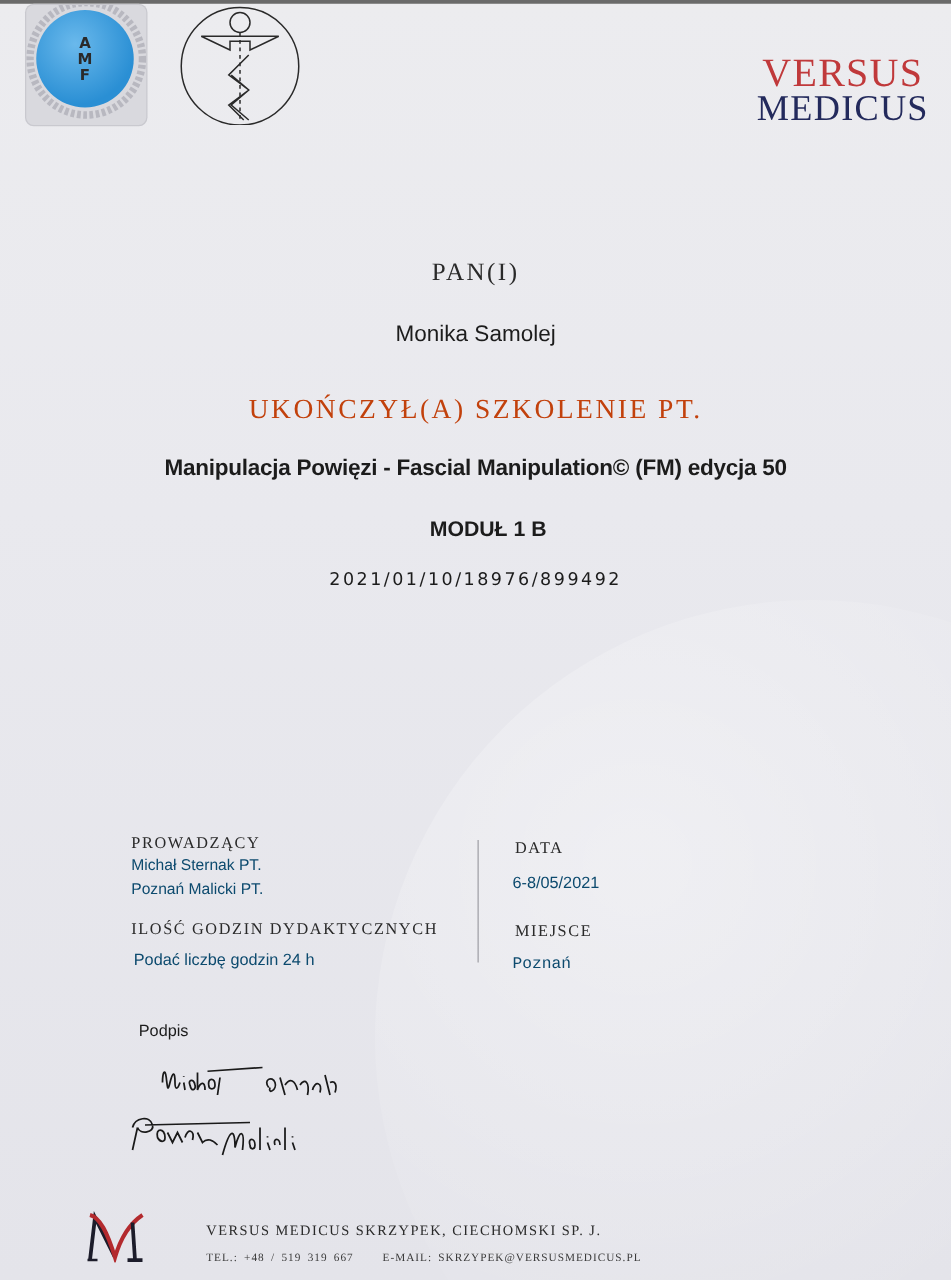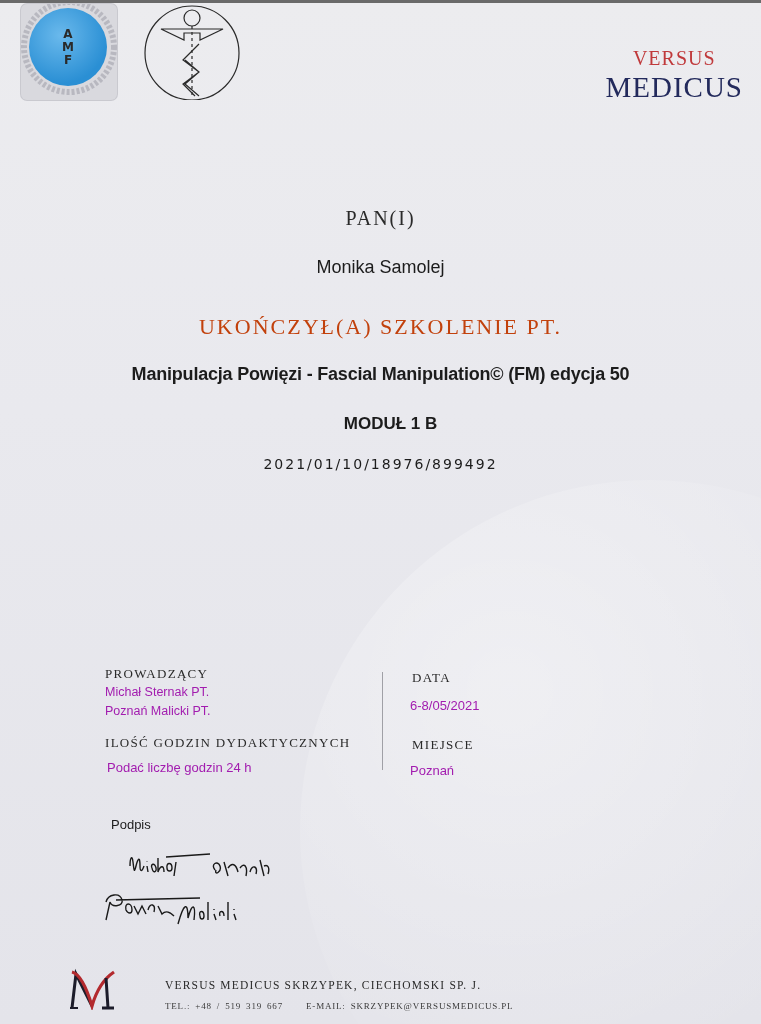--- a/index.html
+++ b/index.html
@@ -20,32 +20,32 @@
       background: #d9d9de; border-radius: 6px; box-shadow: 0 0 0 1px #c9c9cf;
     }
     .amf-circle {
       position: absolute; left: 8px; top: 4px; width: 78px; height: 78px; border-radius: 50%;
       background: radial-gradient(circle at 40% 35%, #6ab9ec, #2a8fd4 70%);
       display: flex; flex-direction: column; align-items: center; justify-content: center;
       font-family: "DejaVu Sans", sans-serif; font-weight: bold; color: #2a2a2a; font-size: 12px; line-height: 13px;
     }
     .caduceus { position: absolute; left: 143px; top: 4px; width: 98px; height: 96px; }
     .brand { position: absolute; right: 18px; top: 44px; text-align: center; font-family: "Liberation Serif", serif; }
-    .brand .versus { color: #c0393b; font-size: 20px; letter-spacing: 1px; line-height: 28px; }
+    .brand .versus { color: #c0393b; font-size: 32px; letter-spacing: 1px; line-height: 28px; }
     .brand .medicus { color: #232a5c; font-size: 29px; letter-spacing: 1px; line-height: 30px; }
     .center { position: absolute; left: 0; width: 761px; text-align: center; }
     .serif-caps { font-family: "Liberation Serif", serif; letter-spacing: 2px; }
     #pan { top: 207px; font-size: 20px; color: #2a2a2a; }
     #name { top: 257px; font-size: 18px; }
     #completed { top: 314px; font-size: 22px; color: #c2410c; }
     #course { top: 364px; font-size: 18px; font-weight: bold; letter-spacing: -0.2px; }
     #module { top: 414px; font-size: 17px; font-weight: bold; padding-left: 10px; }
     #certno { top: 456px; font-size: 14px; letter-spacing: 2px; font-family: "DejaVu Sans", sans-serif; }
     .label { position: absolute; font-family: "Liberation Serif", serif; font-size: 13px; letter-spacing: 1.3px; color: #2a2a2a; }
-    .value { position: absolute; font-size: 12.5px; color: #a21caf; }
+    .value { position: absolute; font-size: 12.5px; color: #0c4a6e; }
     .divider { position: absolute; left: 382px; top: 672px; width: 1px; height: 98px; background: #a0a0a6; }
     .sign-label { position: absolute; left: 111px; top: 817px; font-size: 13px; }
     .signatures { position: absolute; left: 100px; top: 840px; width: 240px; height: 100px; }
     .footer-logo { position: absolute; left: 66px; top: 968px; width: 52px; height: 42px; }
     .footer-name { position: absolute; left: 165px; top: 979px; font-family: "Liberation Serif", serif; font-size: 11.5px; letter-spacing: 1.2px; color: #2a2a2a; }
     .footer-contact { position: absolute; left: 165px; top: 1001px; font-family: "Liberation Serif", serif; font-size: 9px; letter-spacing: 0.8px; color: #3a3a3a; word-spacing: 2px; }
     .footer-contact span + span { margin-left: 18px; }
   </style>
 </head>
 <body>
@@ -89,21 +89,21 @@
   <div class="value" style="left:105px;top:685px;">Michał Sternak PT.</div>
   <div class="value" style="left:105px;top:704px;">Poznań Malicki PT.</div>
   <div class="label" style="left:105px;top:735px;">ILOŚĆ GODZIN DYDAKTYCZNYCH</div>
   <div class="value" style="left:107px;top:760px;font-size:13px;">Podać liczbę godzin 24 h</div>
 
   <div class="divider"></div>
 
   <div class="label" style="left:412px;top:670px;">DATA</div>
   <div class="value" style="left:410px;top:698px;font-size:13px;">6-8/05/2021</div>
   <div class="label" style="left:412px;top:737px;">MIEJSCE</div>
-  <div class="value" style="left:410px;top:763px;font-size:13px;">Poznań</div>
+  <div class="value" style="left:410px;top:763px;font-size:13px;font-family:Liberation Mono, monospace;">Poznań</div>
 
   <div class="sign-label">Podpis</div>
   <svg class="signatures" viewBox="0 0 240 100">
     <path d="M30 26 C30 18 32 14 33 22 C34 30 34 34 36 26 C38 18 40 16 40 26 C40 32 42 32 44 26 M47 26 L48 32 M47 21 L47 21.5 M52 28 C50 24 55 22 56 28 C57 32 53 34 52 28 M58 18 L58 32 C60 26 64 24 64 32 M67 28 C66 22 72 22 72 28 C72 32 67 32 67 28 M76 22 L74 36 M66 17 L110 14" fill="none" stroke="#1a1a1a" stroke-width="1.4"></path>
     <path d="M115 30 C110 24 118 20 120 26 C122 32 114 36 116 30 M124 22 L128 36 M128 28 C132 22 136 24 138 32 M140 28 C144 22 148 26 146 36 M150 32 C152 24 158 26 156 34 M160 20 L164 36 M164 26 C168 24 170 28 168 34" fill="none" stroke="#1a1a1a" stroke-width="1.4"></path>
     <path d="M6 62 C8 54 20 52 22 60 C24 66 12 68 10 62 M10 62 L6 80 M26 70 C24 62 32 62 32 70 C32 74 28 74 26 70 M34 66 L38 74 L42 66 L46 74 M48 70 C50 62 56 64 54 72 M58 66 L62 74 C66 70 70 72 74 76 M16 60 L100 58" fill="none" stroke="#1a1a1a" stroke-width="1.4"></path>
     <path d="M78 84 C84 62 88 62 88 78 C92 62 96 64 94 80 M100 76 C98 70 104 70 104 76 C104 80 100 80 100 76 M108 62 L108 80 M114 74 L116 80 M114 69 L114 70 M120 76 C118 70 124 70 124 76 M128 62 L128 80 M134 74 L136 80 M134 69 L134 70" fill="none" stroke="#1a1a1a" stroke-width="1.4"></path>
   </svg>
 
   <svg class="footer-logo" viewBox="0 0 52 42">

